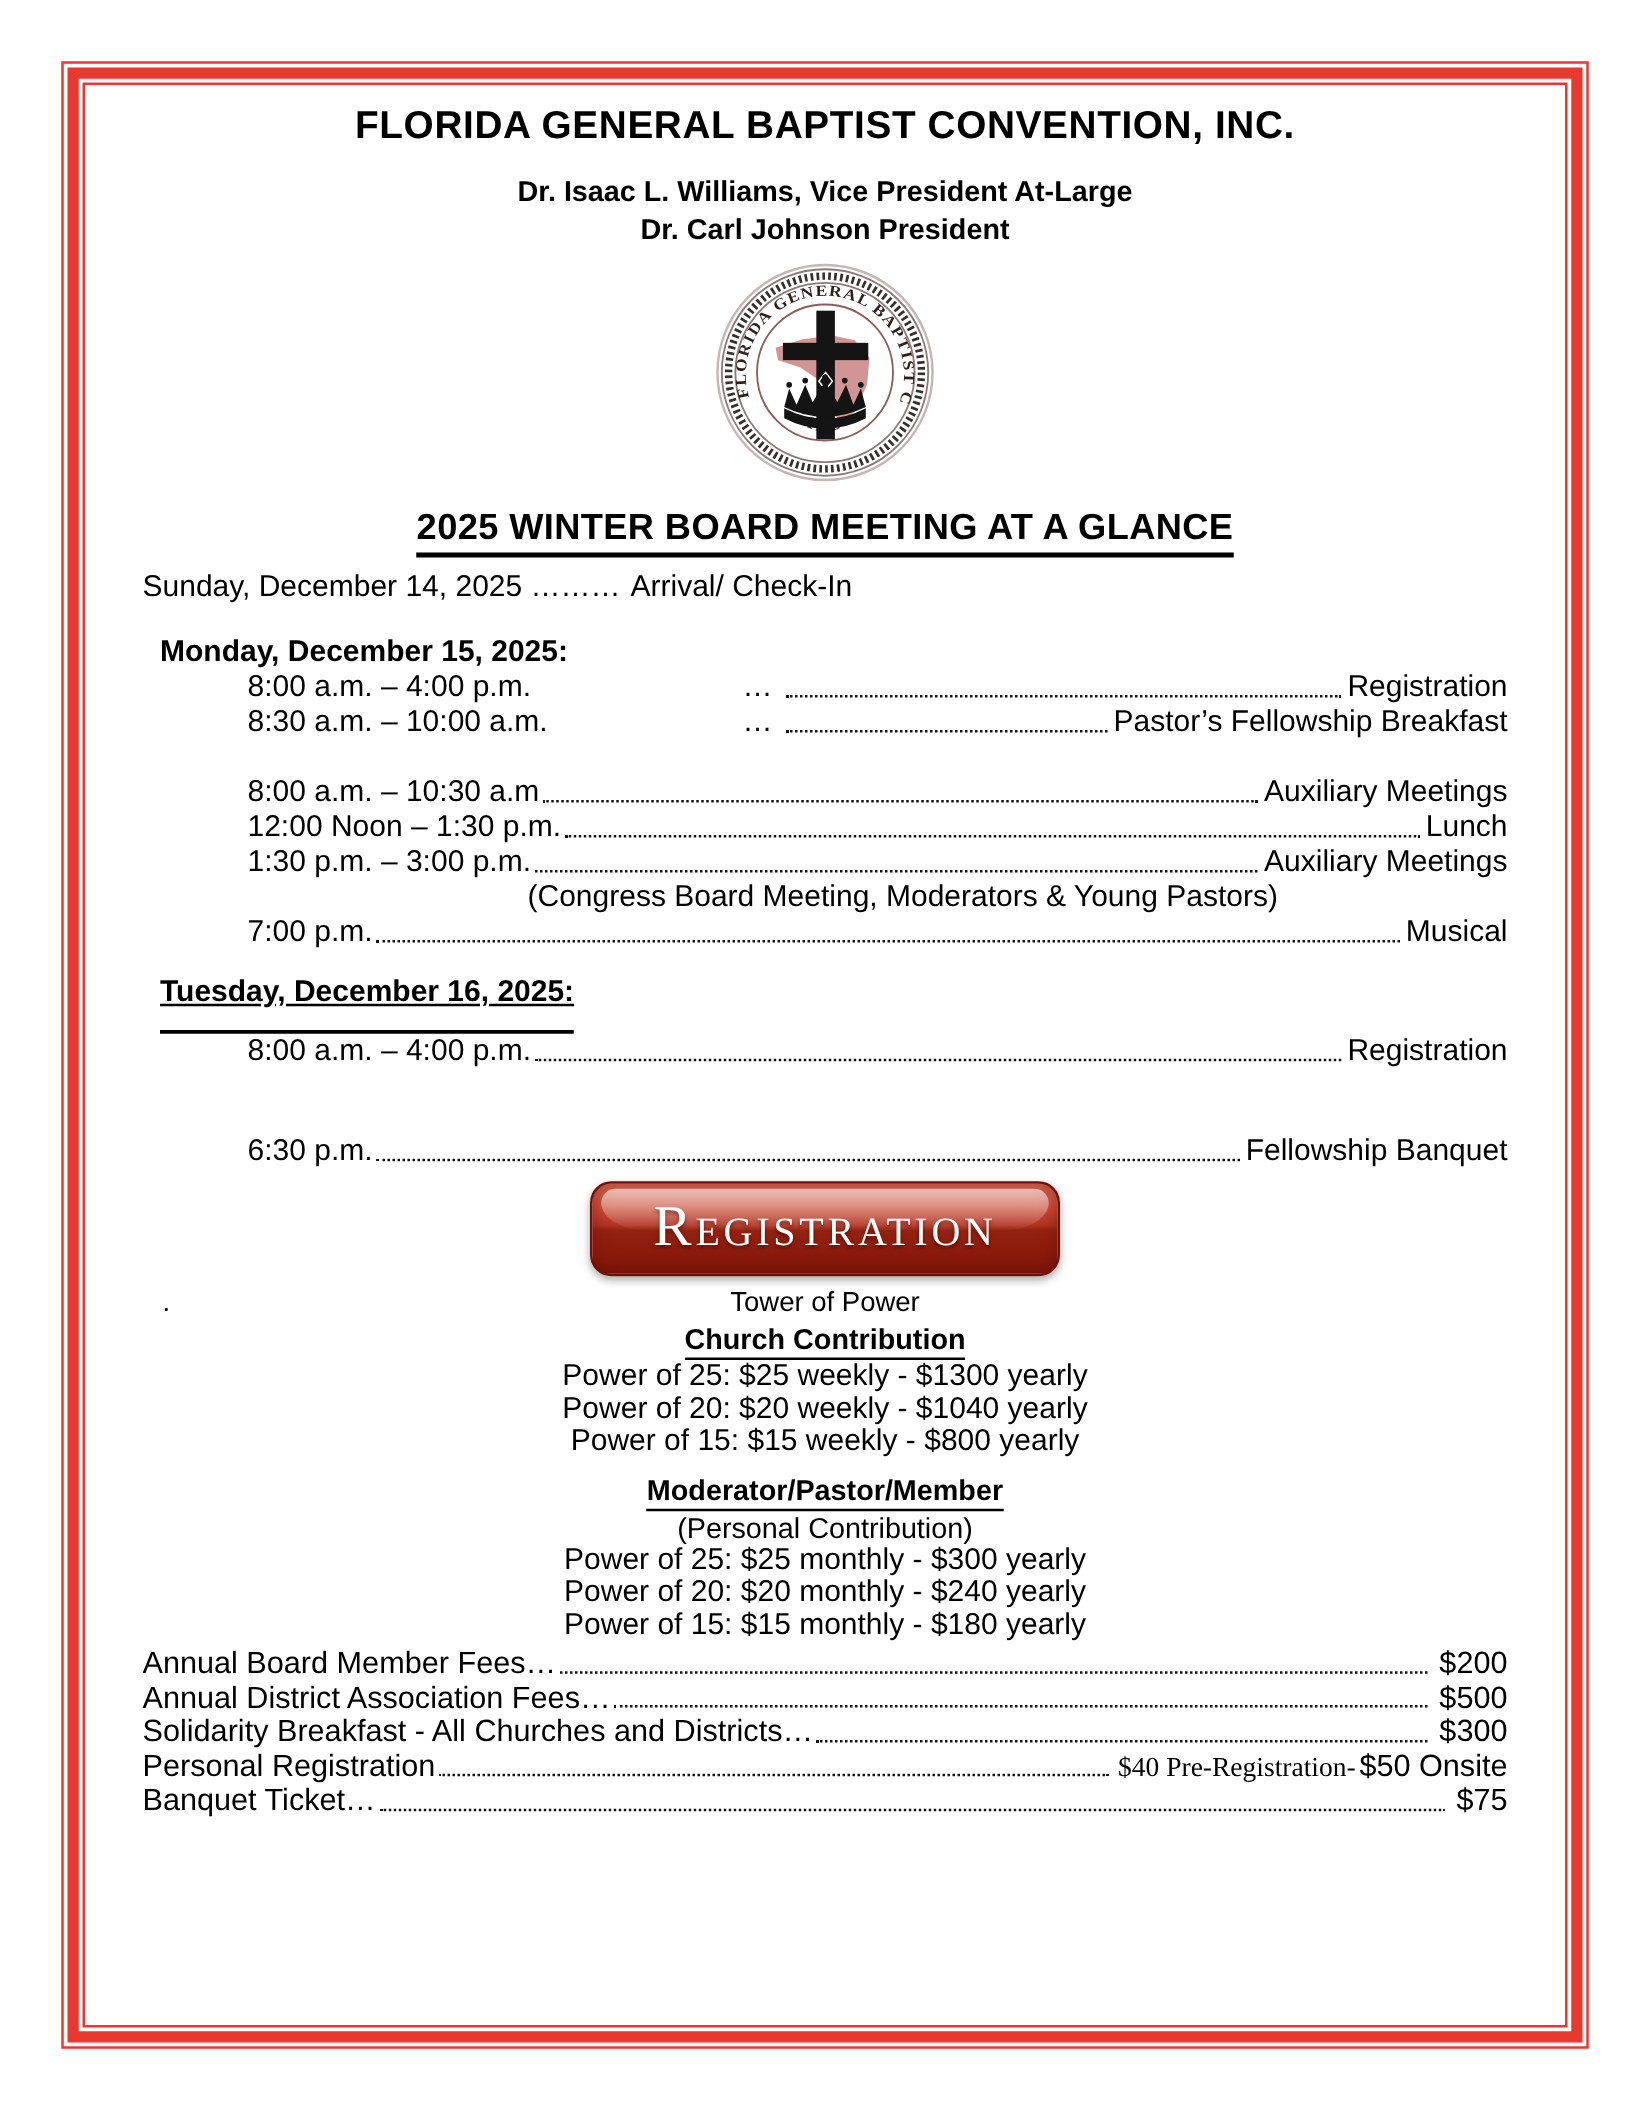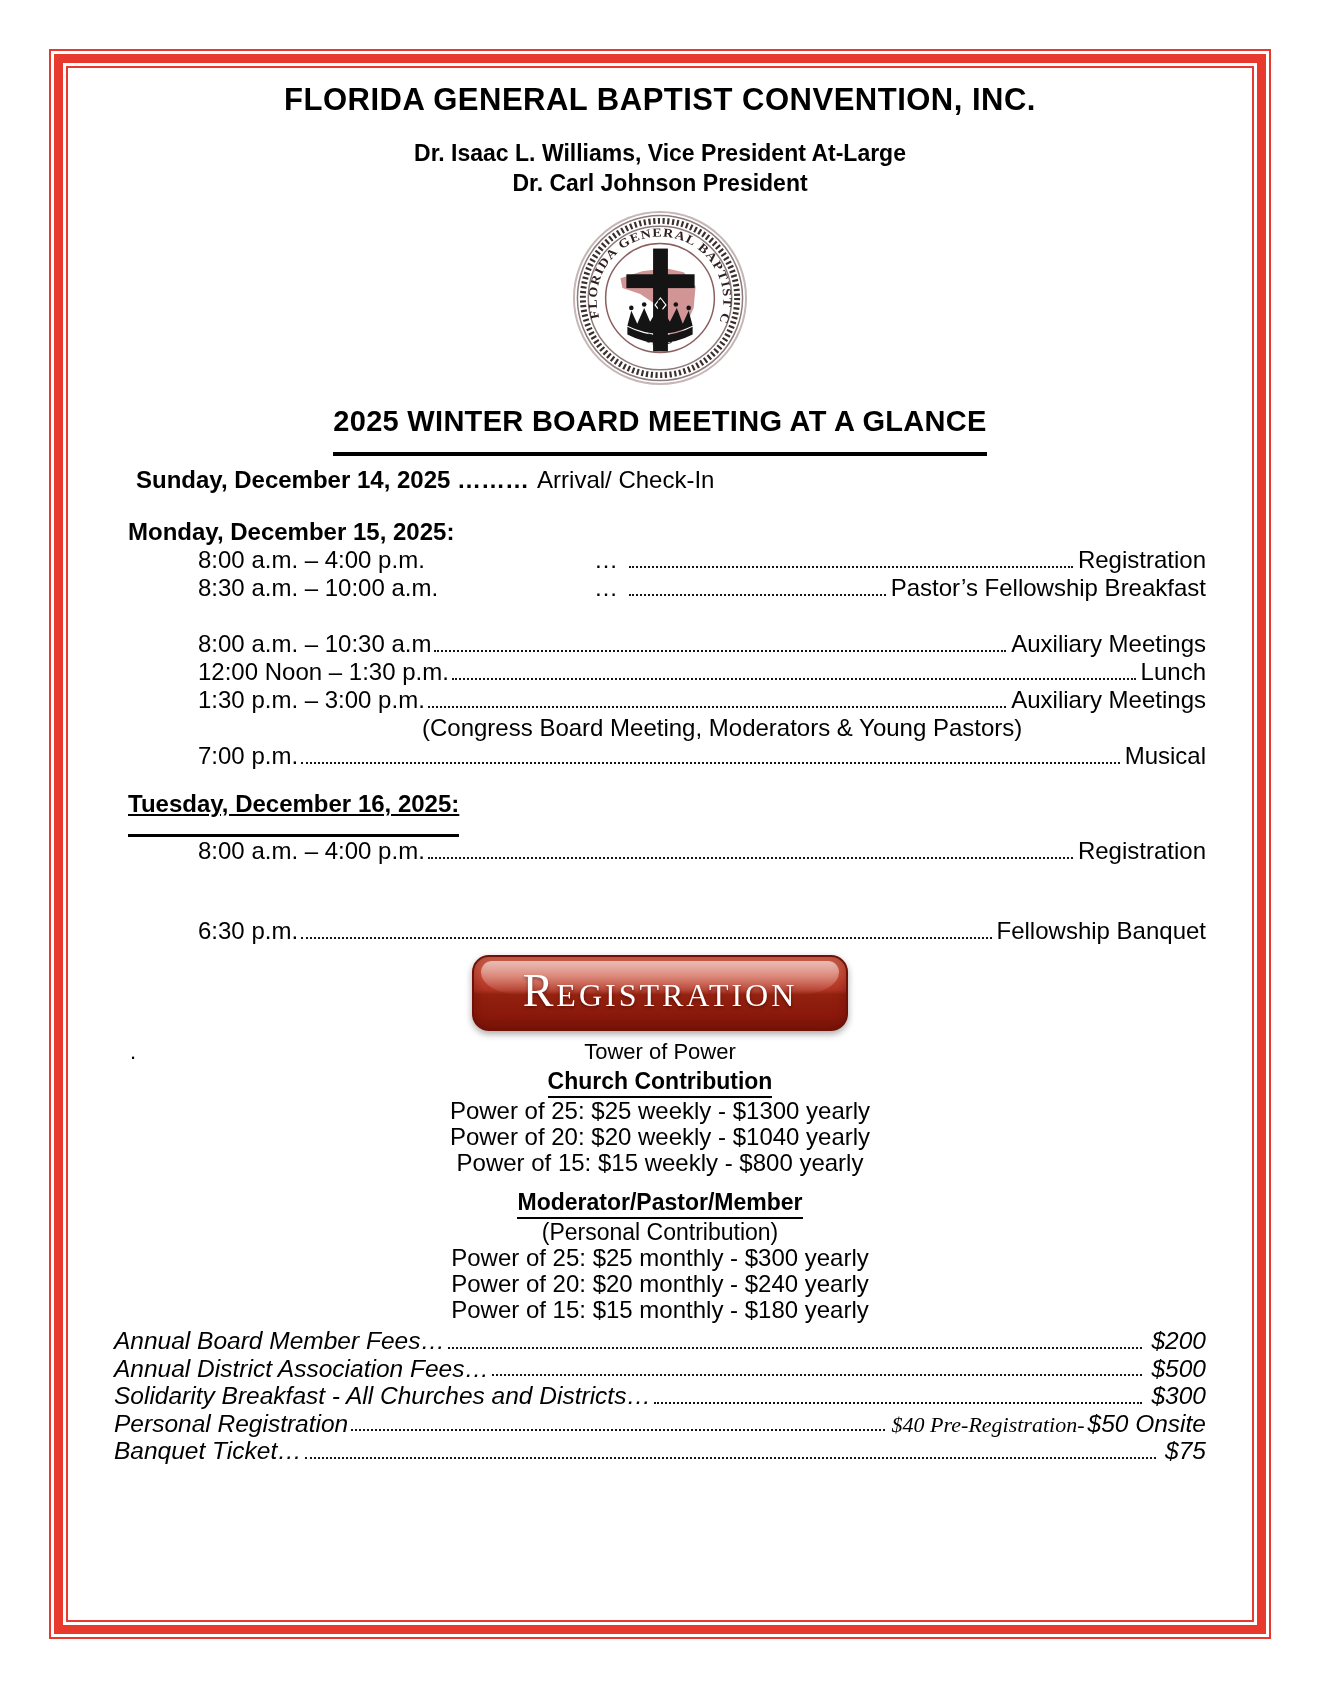--- a/index.html
+++ b/index.html
@@ -21,24 +21,24 @@
   .content{position:absolute;top:68px;left:68px;right:68px;bottom:68px;padding:12px 46px 0;}
 
   .org-title{margin:2px 0 0;text-align:center;font-size:31px;font-weight:bold;letter-spacing:.5px;}
   .pres-line{margin-top:22px;text-align:center;font-size:23px;font-weight:bold;line-height:27px;}
   .pres-line + .pres-line{margin-top:3px;}
 
   .seal-wrap{margin-top:12px;text-align:center;}
   .seal-wrap svg{display:inline-block;}
 
   .h2-wrap{margin-top:14px;text-align:center;}
-  .meeting-title{display:inline-block;font-size:29px;font-weight:bold;border-bottom:4px solid #000;padding-bottom:14px;letter-spacing:.3px;}
+  .meeting-title{display:inline-block;font-size:29px;font-weight:bold;border-bottom:4px solid #000;padding-bottom:3px;letter-spacing:.3px;}
 
   .sunday-line{margin-top:10px;font-size:24px;line-height:28px;}
-  .sunday-line .b{font-weight:bold;margin-left:22px;}
+  .sunday-line .b{font-weight:normal;}
   .sunday-line .ev{margin-left:8px;}
 
   .day-header{margin-top:24px;padding-left:14px;font-size:24px;font-weight:bold;line-height:28px;}
   .day-header.u .txt{display:inline-block;border-bottom:3.5px solid #000;padding-bottom:16px;text-decoration:underline;}
 
   .sched{font-size:24px;}
   .sched-row{display:flex;align-items:baseline;padding-left:84px;height:28px;line-height:28px;}
   .sched-row .time{white-space:pre;}
   .sched-row .time.fixed{min-width:396px;}
   .sched-row .prefix{margin-right:8px;}
@@ -69,21 +69,21 @@
 
   .center-line{text-align:center;}
   .tower-row{position:relative;margin-top:8px;font-size:22px;line-height:26px;}
   .stray-dot{position:absolute;left:16px;top:0;font-size:22px;}
   .sub-header{margin-top:2px;font-size:23px;font-weight:bold;line-height:28px;}
   .sub-header .txt{display:inline-block;border-bottom:2.5px solid #000;padding-bottom:1px;}
   .power-line{font-size:24px;line-height:26px;}
   .mod-header{margin-top:12px;}
   .sub-plain{font-size:23px;line-height:26px;}
 
-  .fees{margin-top:4px;font-size:24.5px;font-style:italic;}
+  .fees{margin-top:4px;font-size:24.5px;}
   .fee-row{display:flex;align-items:baseline;height:27.5px;line-height:27.5px;}
   .fee-row .fee-label{white-space:pre;}
   .fee-row .fee-amount{white-space:pre;margin-left:4px;}
   .fee-amount.serif{font-family:"Liberation Serif",serif;font-size:22px;margin-left:2px;}
   .fee-amount.onsite{margin-left:3px;}
 </style>
 </head>
 <body>
 
 <div class="page">

